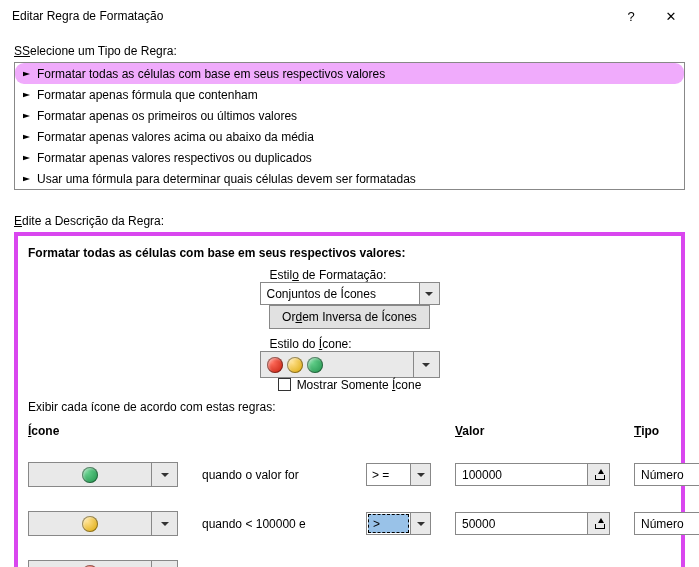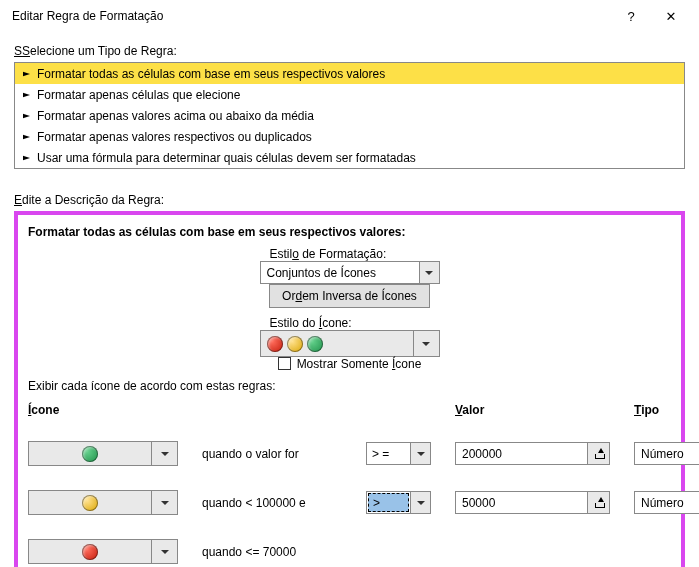--- a/index.html
+++ b/index.html
@@ -33,21 +33,21 @@
     border: 1.5px solid #888;
     background: #fff;
   }
   .rule-item {
     display: flex; align-items: center;
     height: 21px;
     padding: 0 8px;
     gap: 6px;
     font-size: 12px;
   }
-  .rule-item.selected { background: #fde047; }
+  .rule-item.selected { background: #f0abfc; border-radius: 9px; }
   .arrow-icon {
     width: 8px; height: 8px;
     display: inline-block;
     border-style: solid;
     border-width: 4px 0 4px 7px;
     border-color: transparent transparent transparent #000;
     transform: scaleY(0.55);
   }
   .desc-box {
     border: 4px solid #d946ef;
@@ -174,21 +174,25 @@
 <div class="content">
   <div class="section-label"><span class="u">S</span><span></span><span id="rtl"><span class="u">S</span>elecione um Tipo de Regra:</span></div>
 
   <div class="rule-list">
     <div class="rule-item selected">
         <span class="arrow-icon"></span>
         <span>Formatar todas as células com base em seus respectivos valores</span>
       </div>
     <div class="rule-item">
         <span class="arrow-icon"></span>
-        <span>Formatar apenas células que elecione</span>
+        <span>Formatar apenas fórmula que contenham</span>
+      </div>
+    <div class="rule-item">
+        <span class="arrow-icon"></span>
+        <span>Formatar apenas os primeiros ou últimos valores</span>
       </div>
     <div class="rule-item">
         <span class="arrow-icon"></span>
         <span>Formatar apenas valores acima ou abaixo da média</span>
       </div>
     <div class="rule-item">
         <span class="arrow-icon"></span>
         <span>Formatar apenas valores respectivos ou duplicados</span>
       </div>
     <div class="rule-item">
@@ -253,21 +257,21 @@
           </div>
       </div>
       <div>quando o valor for</div>
       <div class="op-combo">
         <div class="optxt">&gt; =</div>
         <div class="dd-btn">
             <span class="chev"></span>
           </div>
       </div>
       <div class="val-input">
-        <div class="txt">200000</div>
+        <div class="txt">100000</div>
         <div class="ref-btn">
             <span class="ref-icon"></span>
           </div>
       </div>
       <div class="combo" style="width:130px">
         <div class="combo-text">Número</div>
 
       </div>
 
       <div class="icon-pick">

